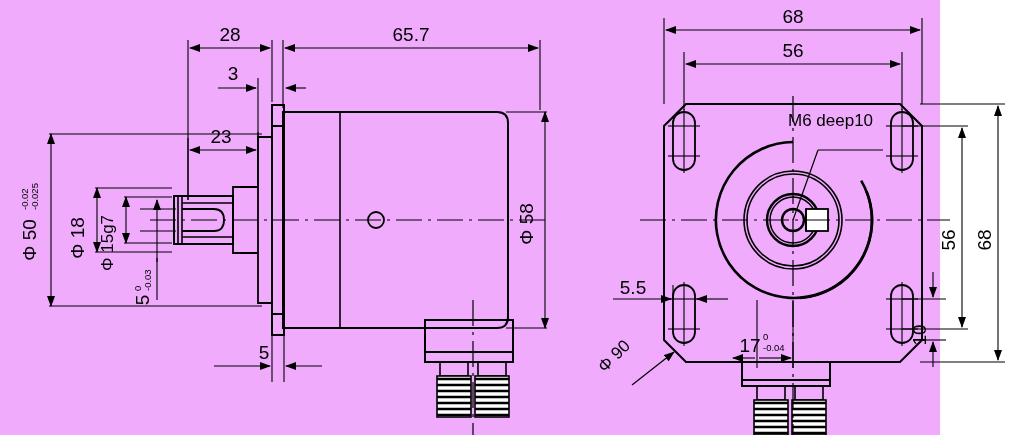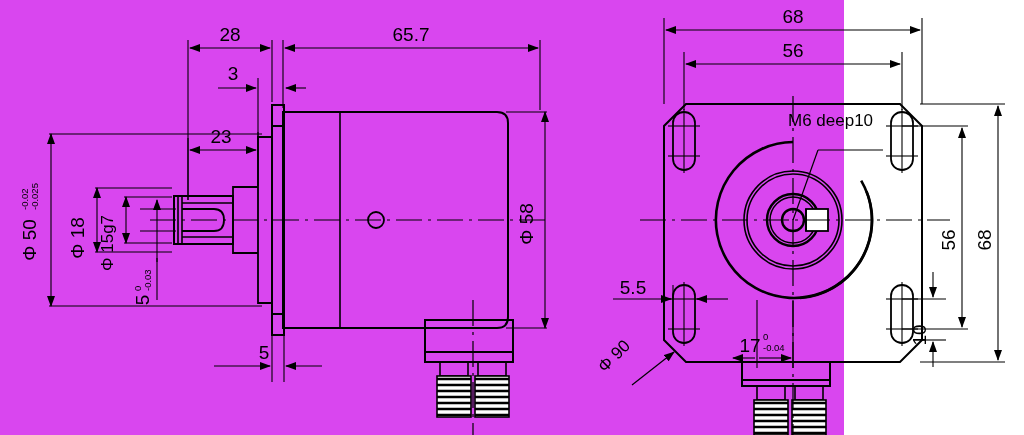--- a/index.html
+++ b/index.html
@@ -2,21 +2,21 @@
 <html><head>
 <meta charset="utf-8">
 <title>Encoder Dimensional Drawing</title>
 <style>
   html,body{margin:0;padding:0;background:#ffffff;}
   body{
     width:1024px;height:435px;overflow:hidden;
     font-family:"Liberation Sans","DejaVu Sans",sans-serif;
     color:#000;
   }
-  #sheet{position:relative;width:844px;height:435px;background:#d946ef;}
+  #sheet{position:relative;width:940px;height:435px;background:#f0abfc;}
   svg{display:block;}
   .dimtext{
     font-family:"Liberation Sans","DejaVu Sans",sans-serif;
     font-size:19px;fill:#000;text-anchor:middle;dominant-baseline:alphabetic;
   }
   .dimtext.small{font-size:17px;}
   .tol{font-size:9.5px;fill:#000;text-anchor:start;}
   .note{font-size:17px;fill:#000;text-anchor:start;}
 </style>
 </head>

